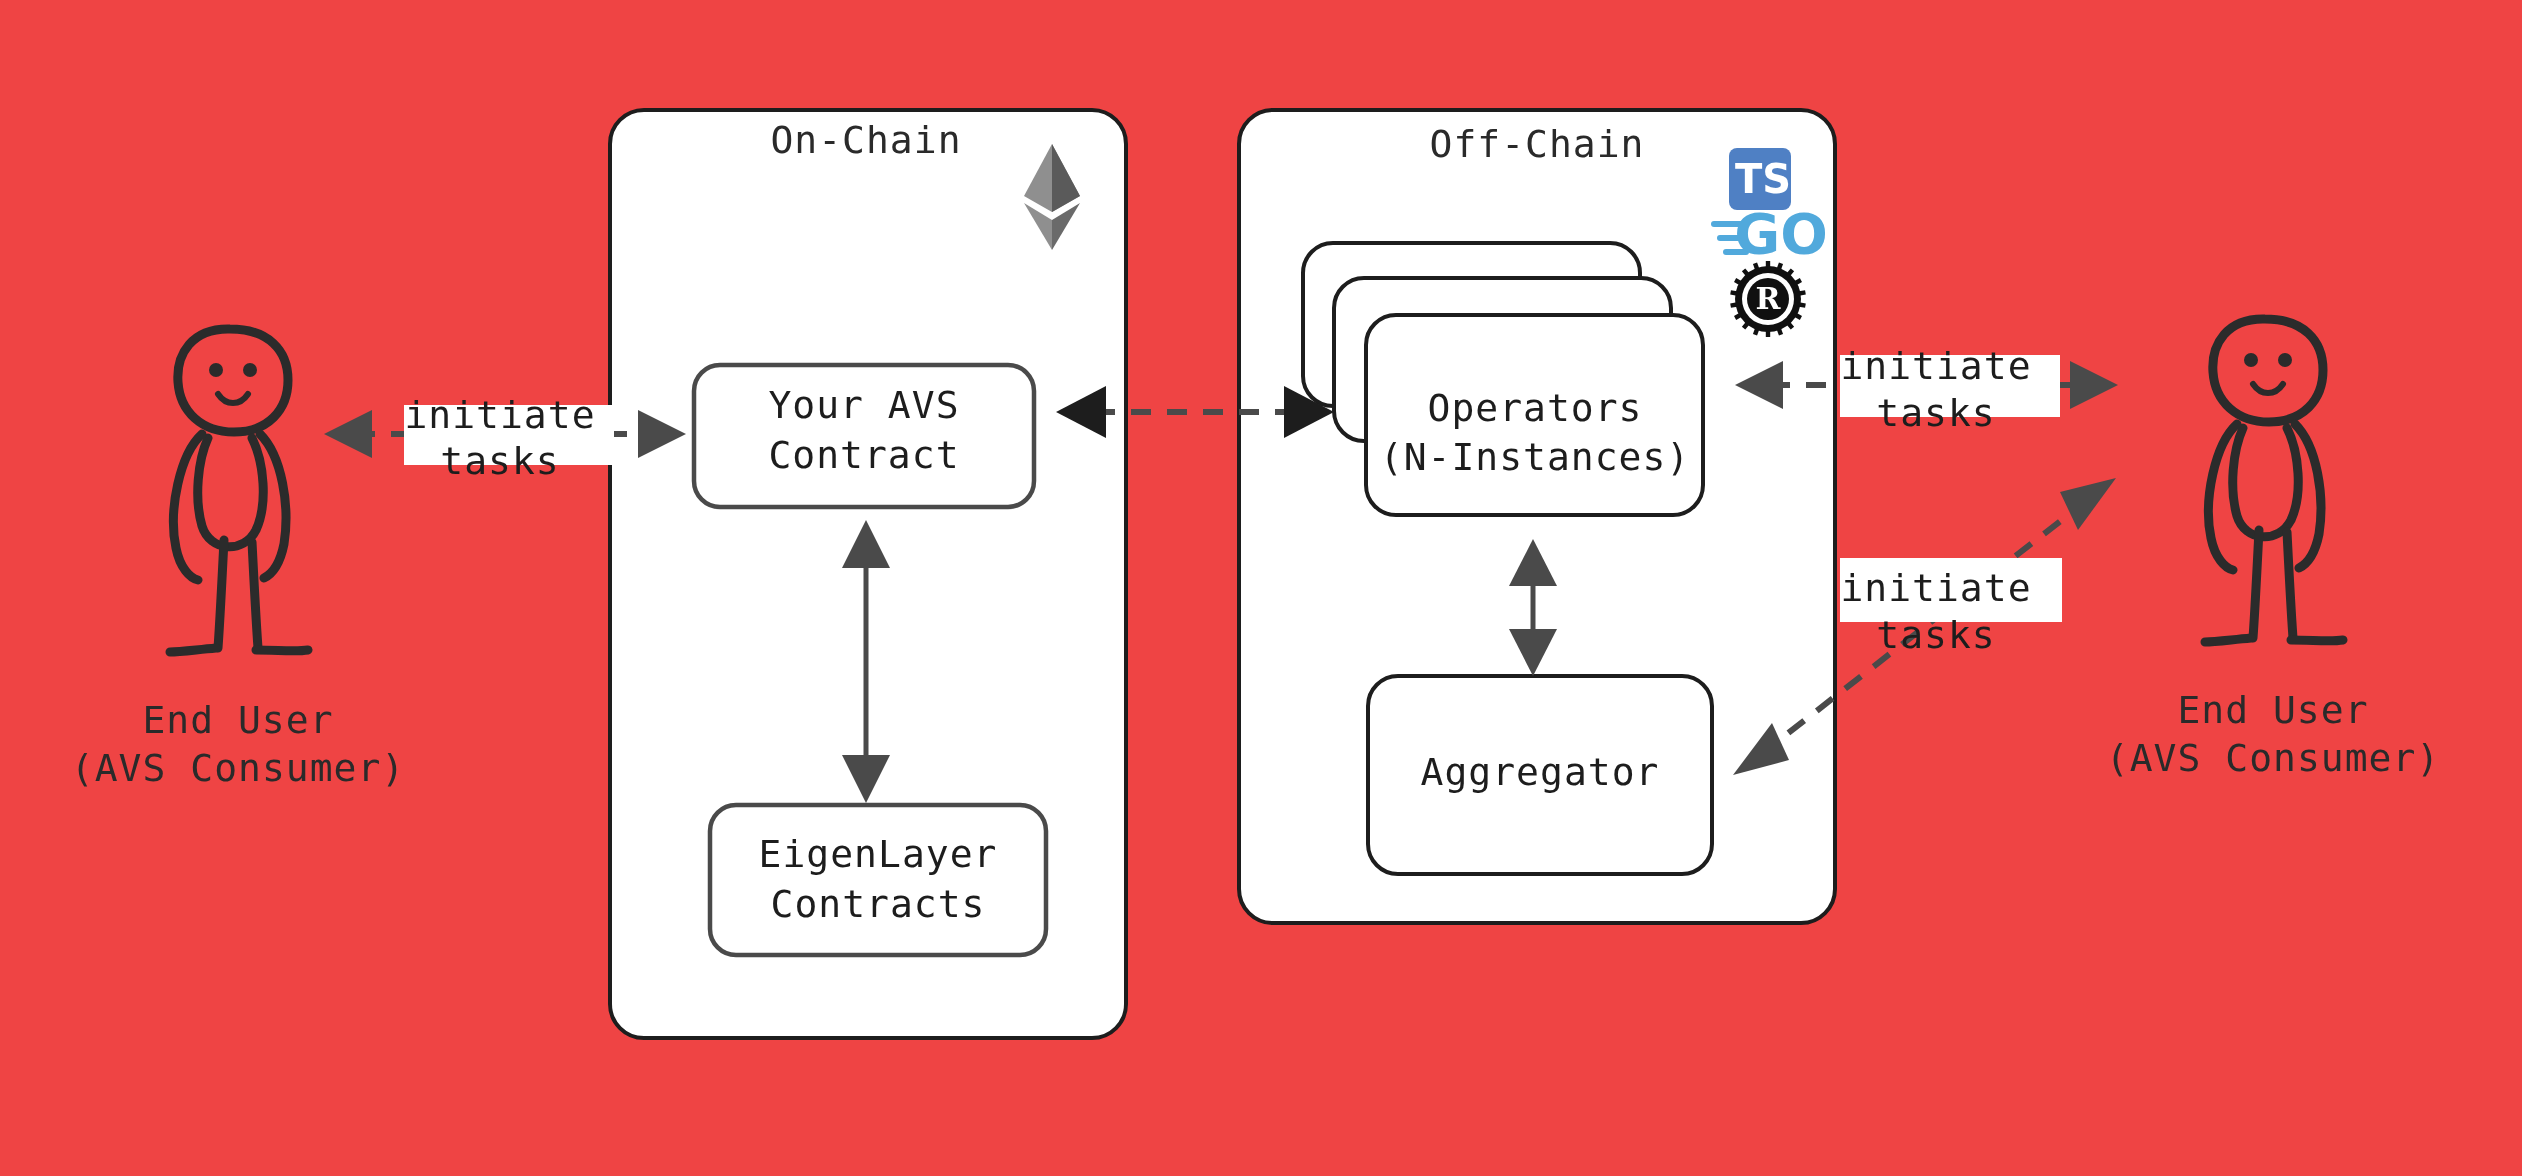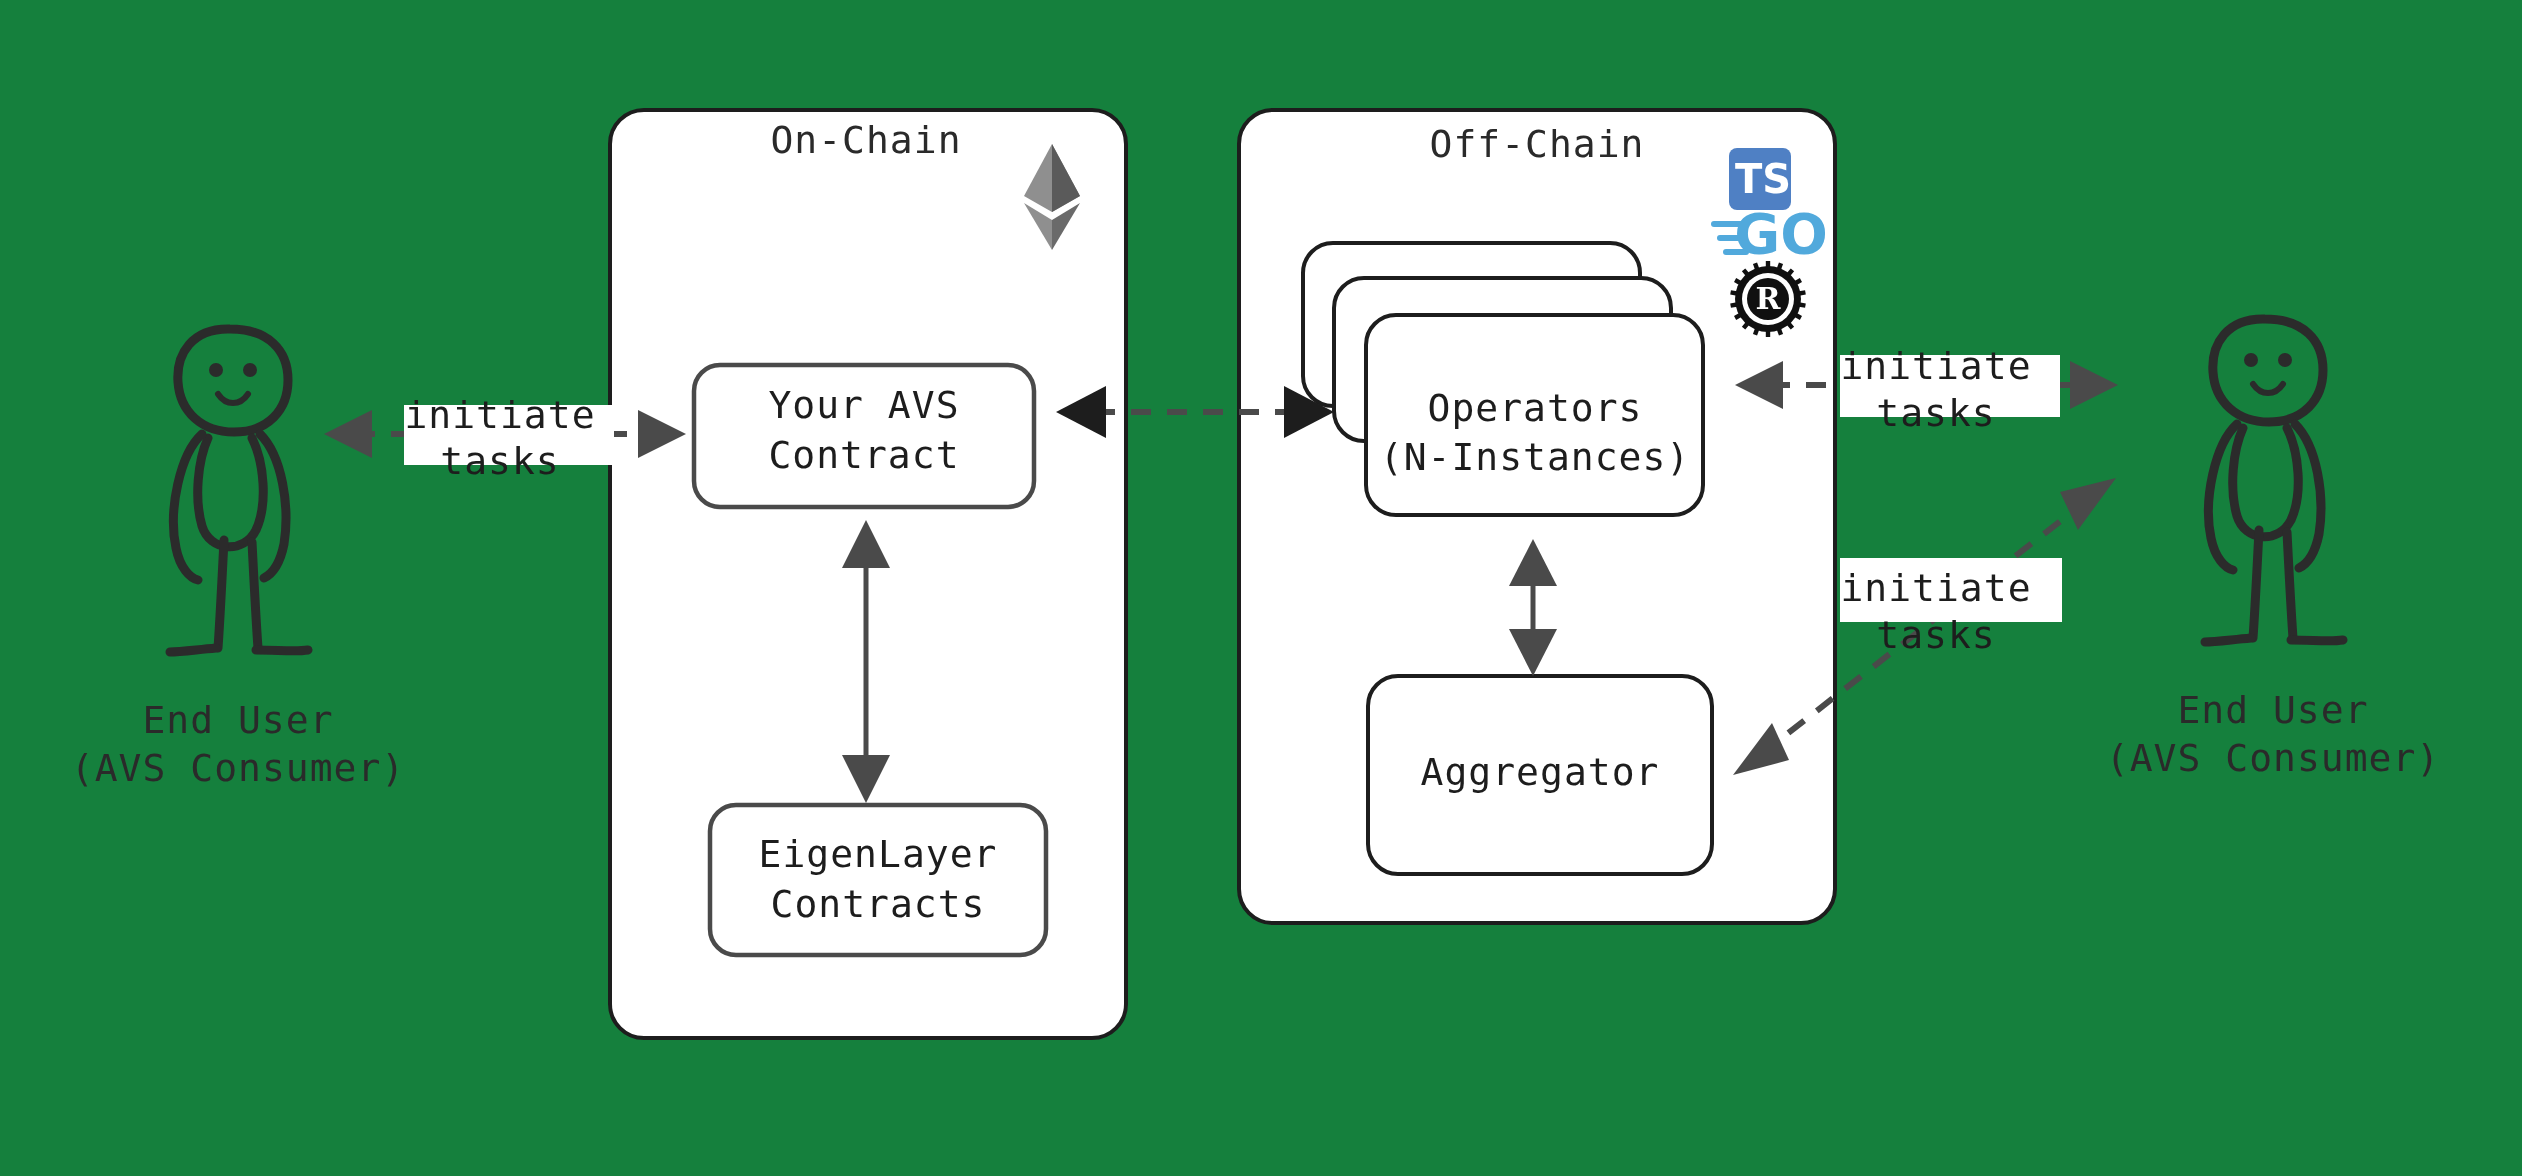--- a/index.html
+++ b/index.html
@@ -10,21 +10,21 @@
   body {
     width: 2522px;
     height: 1176px;
     overflow: hidden;
     font-family: "DejaVu Sans Mono", "Liberation Mono", monospace;
   }
   #stage {
     position: relative;
     width: 2522px;
     height: 1176px;
-    background: #15803d;
+    background: #ef4444;
   }
   #diagram-svg {
     position: absolute;
     left: 0;
     top: 0;
     width: 2522px;
     height: 1176px;
   }
   .node-text {
     font-family: "DejaVu Sans Mono", "Liberation Mono", monospace;

